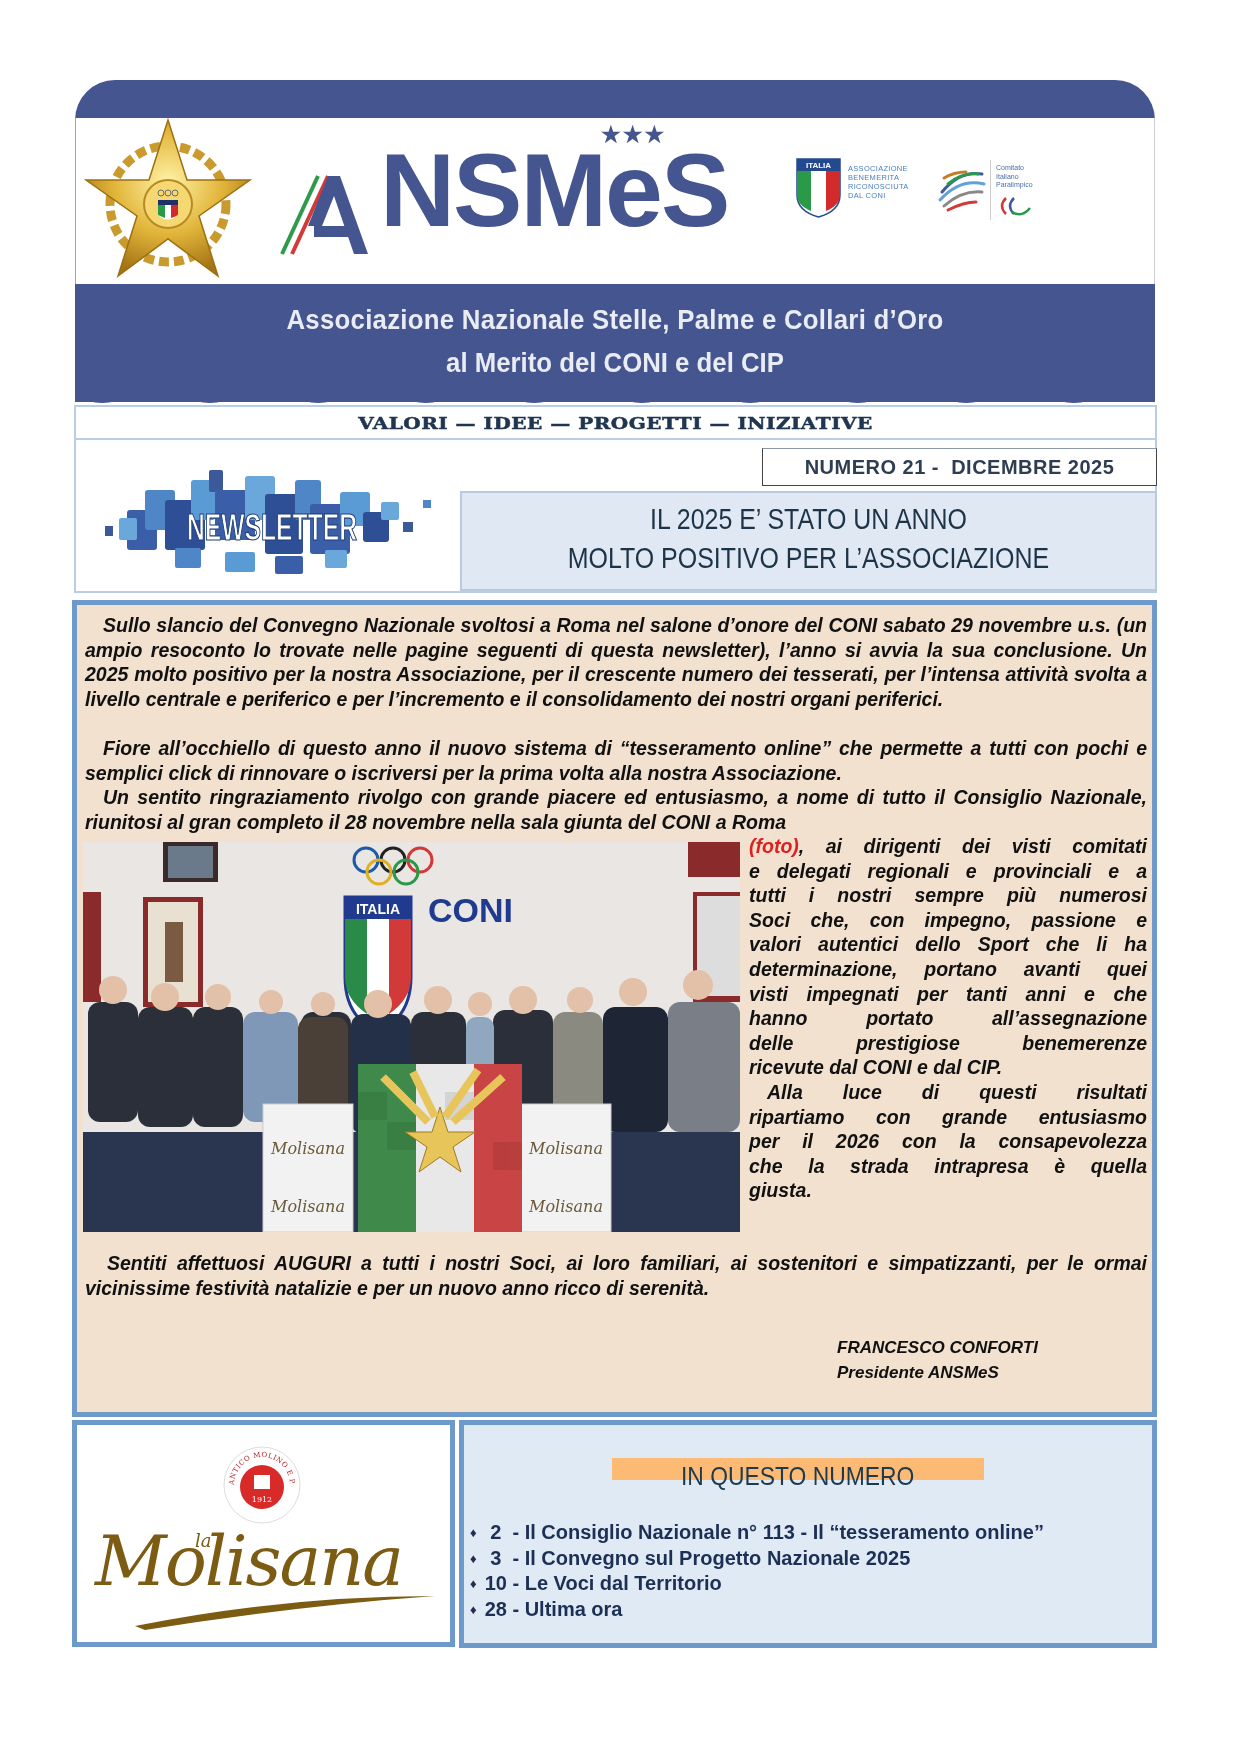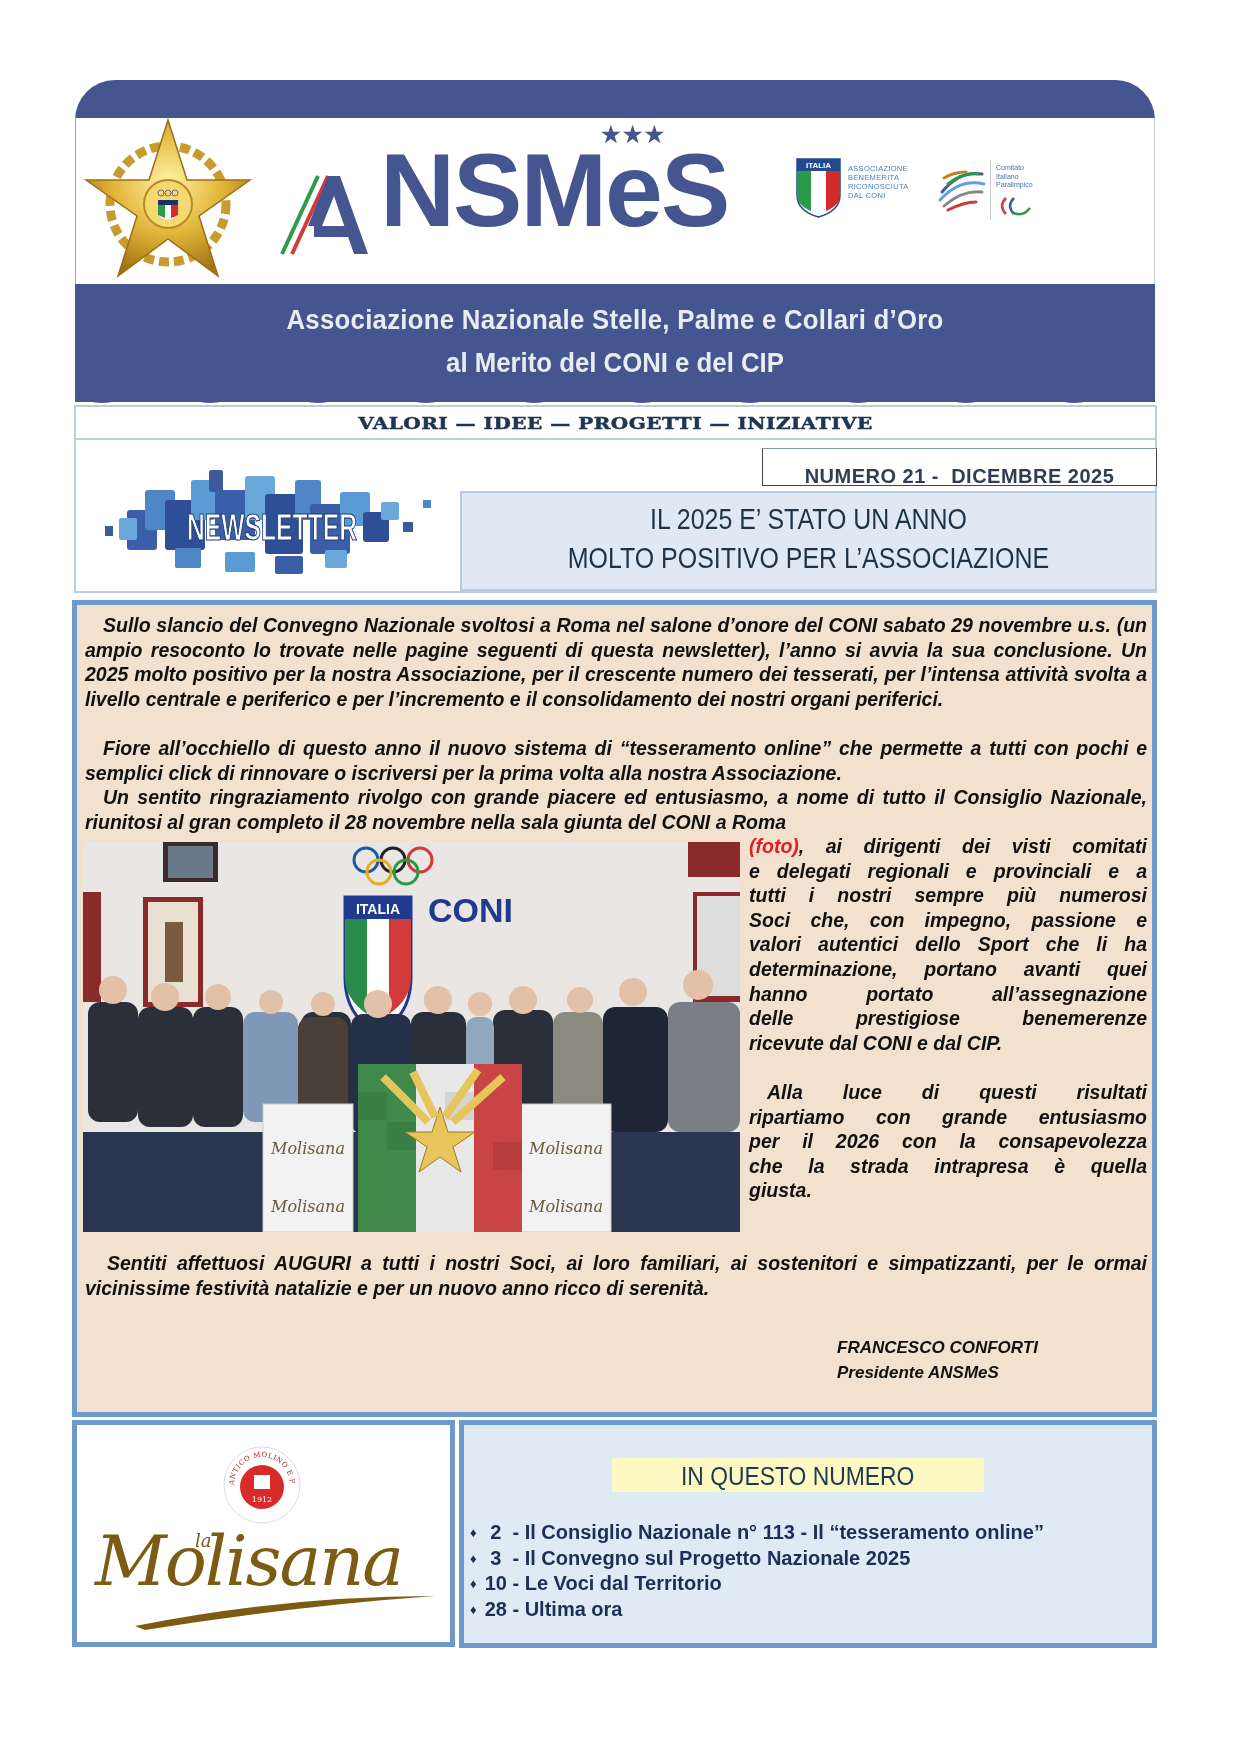--- a/index.html
+++ b/index.html
@@ -14,21 +14,21 @@
   .sub-band { left: 75px; top: 284px; width: 1080px; height: 118px; background: #45558f; color: #e9ecf3; text-align: center; }
   .sub-band .l1 { position: absolute; left: 0; right: 0; top: 20px; font-size: 28px; font-weight: bold; letter-spacing: 0.3px; font-family: "Liberation Sans", sans-serif; transform: scaleX(0.92); }
   .sub-band .l2 { position: absolute; left: 0; right: 0; top: 63px; font-size: 28px; font-weight: bold; font-family: "Liberation Sans", sans-serif; transform: scaleX(0.92); }
   .wave { left: 75px; top: 386px; width: 1080px; height: 18px; }
 
   .tagline { left: 74px; top: 405px; width: 1083px; height: 35px; border: 2px solid #b9cde3; background: #fff; text-align: center; }
   .tagline span { display: inline-block; margin-top: 4px; font-family: "DejaVu Serif", serif; font-weight: bold; font-size: 20px; color: #1f3550; letter-spacing: 0.5px; -webkit-text-stroke: 0.6px #1f3550; transform: scaleY(0.85); }
 
   .nl-row { left: 74px; top: 440px; width: 1083px; height: 153px; border: 2px solid #b9cde3; border-top: none; background: #fff; }
   .numero { left: 762px; top: 448px; width: 395px; height: 38px; border: 1.5px solid #444; border-top-color:#8a97a6; background:#fff; text-align:center; }
-  .numero span { display:inline-block; margin-top:16px; font-weight:bold; font-size:20px; color:#2f3d52; letter-spacing: 0.5px; }
+  .numero span { display:inline-block; margin-top:7px; font-weight:bold; font-size:20px; color:#2f3d52; letter-spacing: 0.5px; }
   .title-box { left: 460px; top: 491px; width: 697px; height: 100px; background: #e0e9f3; border: 2px solid #b6cbe0; text-align: center; }
   .title-box div { font-family: "Liberation Sans", sans-serif; font-size: 29px; color: #1d3448; transform: scaleX(0.86); }
   .title-box .t1 { margin-top: 10px; }
   .title-box .t2 { margin-top: 6px; }
 
   
   .nl-logo { left: 105px; top: 470px; width: 335px; height: 110px; }
 
   
   .article { left: 72px; top: 600px; width: 1085px; height: 817px; background: #f2e1cf; border: 5px solid #6d99cb; }
@@ -37,21 +37,21 @@
   .p-narrow { left: 672px; width: 398px; text-align: justify; }
   .p-narrow .ln { display: block; text-align: justify; text-align-last: justify; }
   .red { color: #e02020; }
   .sig { position: absolute; left: 760px; width: 300px; text-align: left; font-style: italic; font-weight: bold; font-size: 17px; color: #111; }
 
   .photo { left: 83px; top: 842px; width: 657px; height: 390px; overflow: hidden; }
 
   
   .sponsor-box { left: 72px; top: 1420px; width: 383px; height: 227px; border: 5px solid #6d99cb; background: #fff; }
   .index-box { left: 459px; top: 1420px; width: 698px; height: 228px; border: 5px solid #6d99cb; background: #e0eaf4; }
-  .index-title { position: absolute; left: 148px; top: 33px; width: 372px; height: 34px; background: #fef9c3; text-align: center; }
+  .index-title { position: absolute; left: 148px; top: 33px; width: 372px; height: 22px; background: #fdba74; text-align: center; }
   .index-title span { display:inline-block; margin-top: 3px; font-size: 26px; color: #1d3a4f; transform: scaleX(0.88); }
   .index-list { position: absolute; left: 6px; top: 95px; list-style: none; }
   .index-list li { font-weight: bold; font-size: 20px; line-height: 24.5px; color: #1c2f54; white-space: pre; }
   .index-list .bul { font-size: 13px; margin-right: 8px; vertical-align: 2px; }
 </style>
 </head>
 <body>
 
 <div class="abs top-bar"></div>
 
@@ -185,20 +185,21 @@
   <div class="para p-full" style="top:131px;text-indent:18px;">Fiore all’occhiello di questo anno il nuovo sistema di “tesseramento online” che permette a tutti con pochi e semplici click di rinnovare o iscriversi per la prima volta alla nostra Associazione.</div>
   <div class="para p-full" style="top:180px;text-indent:18px;">Un sentito ringraziamento rivolgo con grande piacere ed entusiasmo, a nome di tutto il Consiglio Nazionale, riunitosi al gran completo il 28 novembre nella sala giunta del CONI a Roma</div>
 
   <div class="para p-narrow" style="top:229px;">
     <span class="ln"><span class="red">(foto)</span><span>, ai dirigenti dei visti comitati</span></span>
     <span class="ln">e delegati regionali e provinciali e a</span>
     <span class="ln">tutti i nostri sempre più numerosi</span>
     <span class="ln">Soci che, con impegno, passione e</span>
     <span class="ln">valori autentici dello Sport che li ha</span>
     <span class="ln">determinazione, portano avanti quei</span>
+    <span class="ln">visti impegnati per tanti anni e che</span>
     <span class="ln">hanno portato all’assegnazione</span>
     <span class="ln">delle prestigiose benemerenze</span>
     <span style="display:block;">ricevute dal CONI e dal CIP.</span>
   </div>
 
   <div class="para p-narrow" style="top:475px;">
     <span class="ln" style="padding-left:18px;">Alla luce di questi risultati</span>
     <span class="ln">ripartiamo con grande entusiasmo</span>
     <span class="ln">per il 2026 con la consapevolezza</span>
     <span class="ln">che la strada intrapresa è quella</span>

